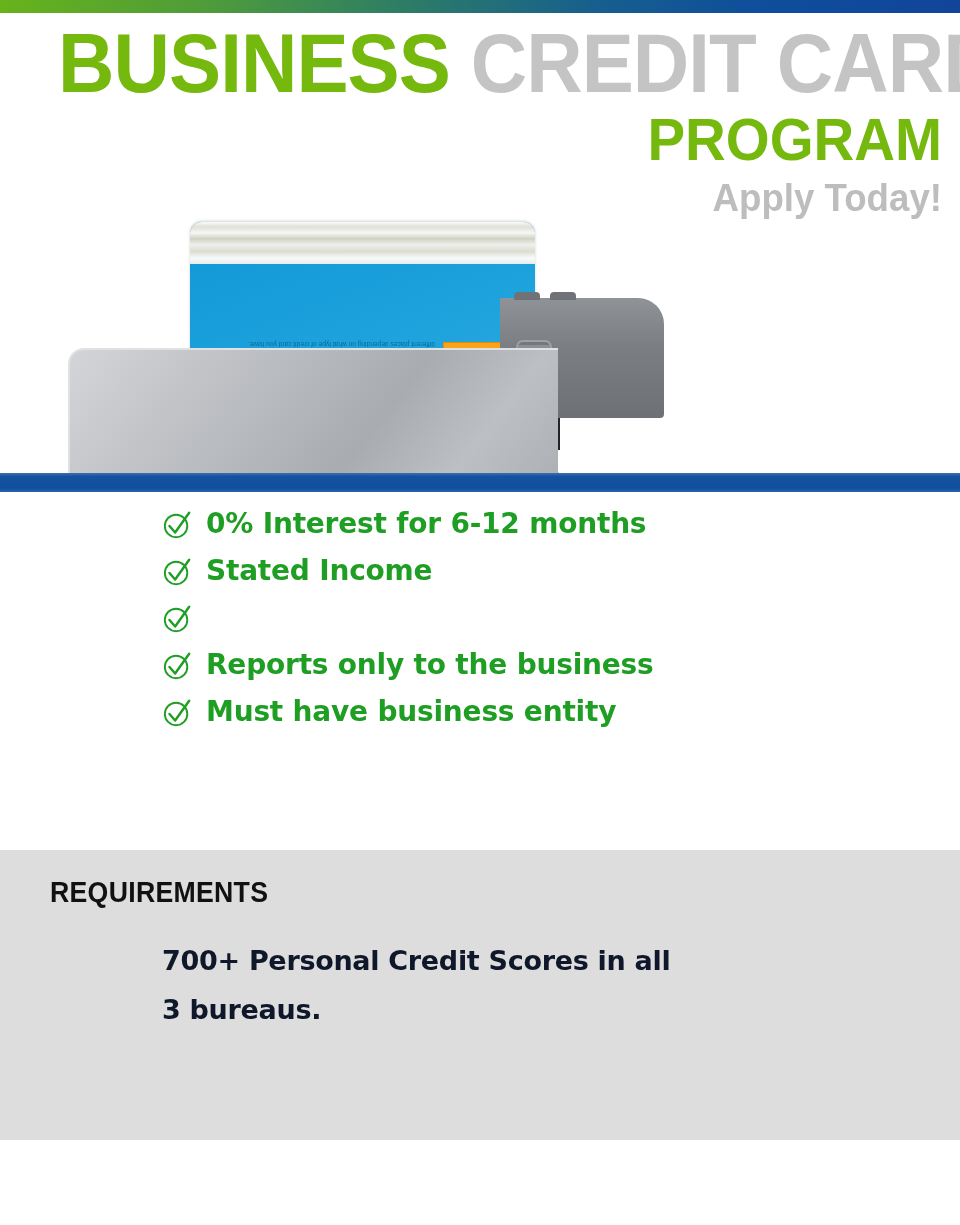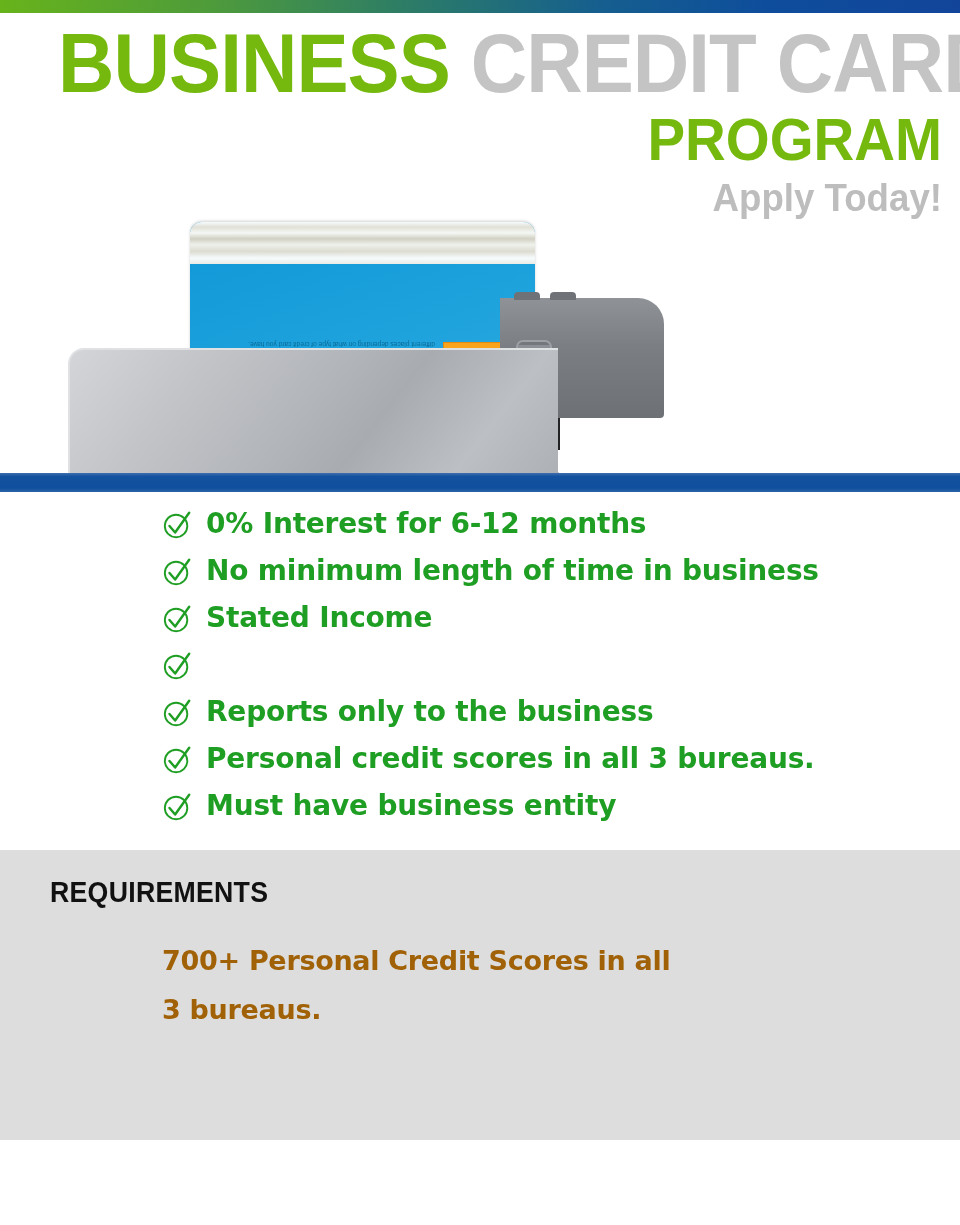--- a/index.html
+++ b/index.html
@@ -284,21 +284,21 @@
   .req-body {
     position: absolute;
     left: 162px; top: 86px;
     width: 700px;
   }
   .req-line {
     font-family: "DejaVu Sans", sans-serif;
     font-weight: bold;
     font-size: 27px;
     line-height: 49px;
-    color: #a16207;
+    color: #0f172a;
     letter-spacing: -0.3px;
     white-space: nowrap;
   }
 
   
   .bottom-white {
     position: absolute;
     left: 0; top: 1140px;
     width: 960px; height: 85px;
     background: #ffffff;
@@ -350,27 +350,20 @@
   <div class="benefits">
 
     <div class="benefit">
       <svg class="check-icon" viewBox="0 0 32 32">
         <circle cx="15" cy="17" r="12" fill="none" stroke="#1f9e24" stroke-width="2"></circle>
         <path d="M8 17 L14 24 L29 3" fill="none" stroke="#1f9e24" stroke-width="2.6" stroke-linecap="round" stroke-linejoin="round"></path>
       </svg>
       <span class="benefit-text">0% Interest for 6-12 months</span>
     </div>
 
-    <div class="benefit">
-      <svg class="check-icon" viewBox="0 0 32 32">
-        <circle cx="15" cy="17" r="12" fill="none" stroke="#1f9e24" stroke-width="2"></circle>
-        <path d="M8 17 L14 24 L29 3" fill="none" stroke="#1f9e24" stroke-width="2.6" stroke-linecap="round" stroke-linejoin="round"></path>
-      </svg>
-      <span class="benefit-text">No minimum length of time in business</span>
-    </div>
 
     <div class="benefit">
       <svg class="check-icon" viewBox="0 0 32 32">
         <circle cx="15" cy="17" r="12" fill="none" stroke="#1f9e24" stroke-width="2"></circle>
         <path d="M8 17 L14 24 L29 3" fill="none" stroke="#1f9e24" stroke-width="2.6" stroke-linecap="round" stroke-linejoin="round"></path>
       </svg>
       <span class="benefit-text">Stated Income</span>
     </div>
 
     <div class="benefit">
@@ -381,27 +374,20 @@
     </div>
 
     <div class="benefit">
       <svg class="check-icon" viewBox="0 0 32 32">
         <circle cx="15" cy="17" r="12" fill="none" stroke="#1f9e24" stroke-width="2"></circle>
         <path d="M8 17 L14 24 L29 3" fill="none" stroke="#1f9e24" stroke-width="2.6" stroke-linecap="round" stroke-linejoin="round"></path>
       </svg>
       <span class="benefit-text">Reports only to the business</span>
     </div>
 
-    <div class="benefit">
-      <svg class="check-icon" viewBox="0 0 32 32">
-        <circle cx="15" cy="17" r="12" fill="none" stroke="#1f9e24" stroke-width="2"></circle>
-        <path d="M8 17 L14 24 L29 3" fill="none" stroke="#1f9e24" stroke-width="2.6" stroke-linecap="round" stroke-linejoin="round"></path>
-      </svg>
-      <span class="benefit-text">Personal credit scores in all 3 bureaus.</span>
-    </div>
 
     <div class="benefit">
       <svg class="check-icon" viewBox="0 0 32 32">
         <circle cx="15" cy="17" r="12" fill="none" stroke="#1f9e24" stroke-width="2"></circle>
         <path d="M8 17 L14 24 L29 3" fill="none" stroke="#1f9e24" stroke-width="2.6" stroke-linecap="round" stroke-linejoin="round"></path>
       </svg>
       <span class="benefit-text">Must have business entity</span>
     </div>
 
   </div>

